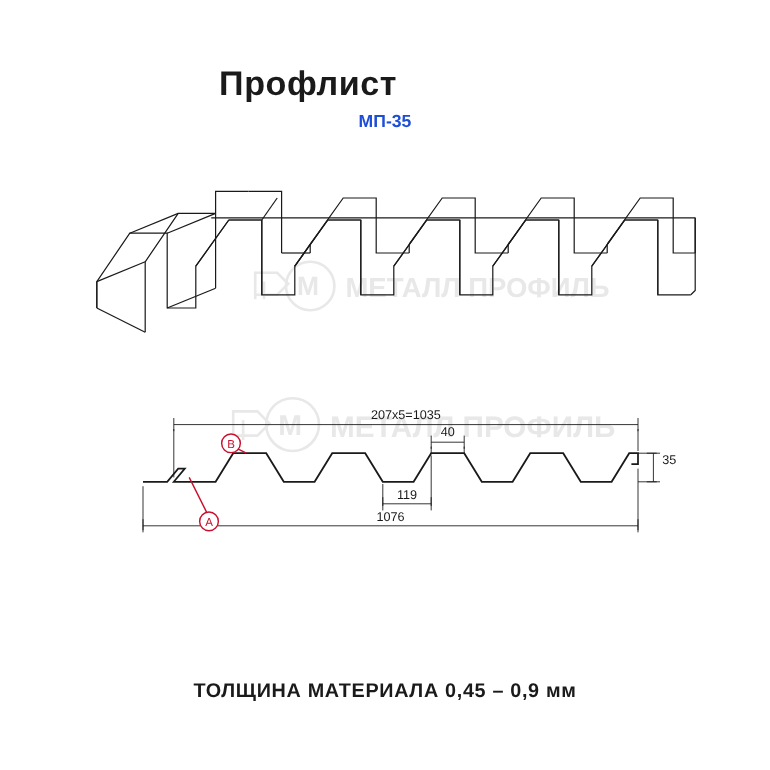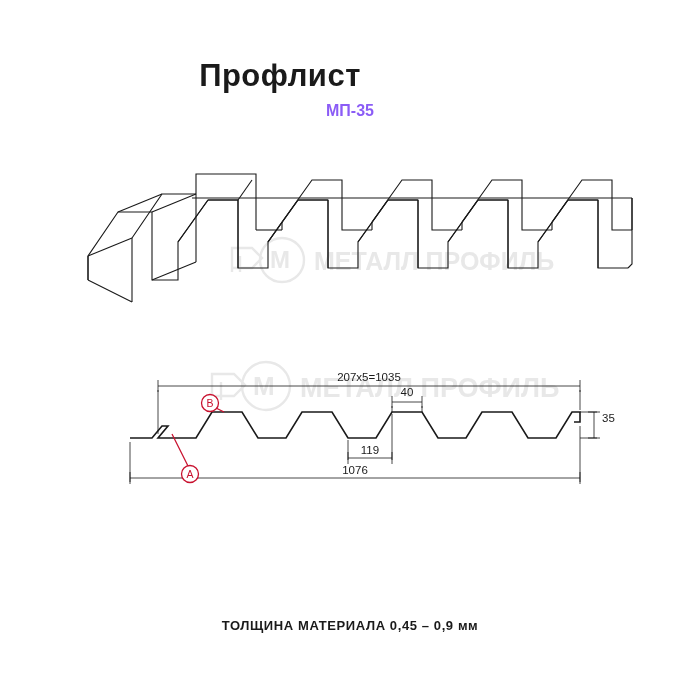--- a/index.html
+++ b/index.html
@@ -32,29 +32,29 @@
     color: #1a1a1a;
   }
   .subtitle {
     position: absolute;
     top: 102px;
     left: 0;
     width: 700px;
     text-align: center;
     font-size: 16px;
     font-weight: bold;
-    color: #8b5cf6;
+    color: #1d4ed8;
   }
   .footer {
     position: absolute;
     top: 618px;
     left: 0;
     width: 700px;
     text-align: center;
-    font-size: 13px;
+    font-size: 18px;
     font-weight: bold;
     letter-spacing: 0.6px;
     color: #1a1a1a;
   }
   .iso-wrap {
     position: absolute;
     top: 150px;
     left: 60px;
     width: 580px;
     height: 180px;

